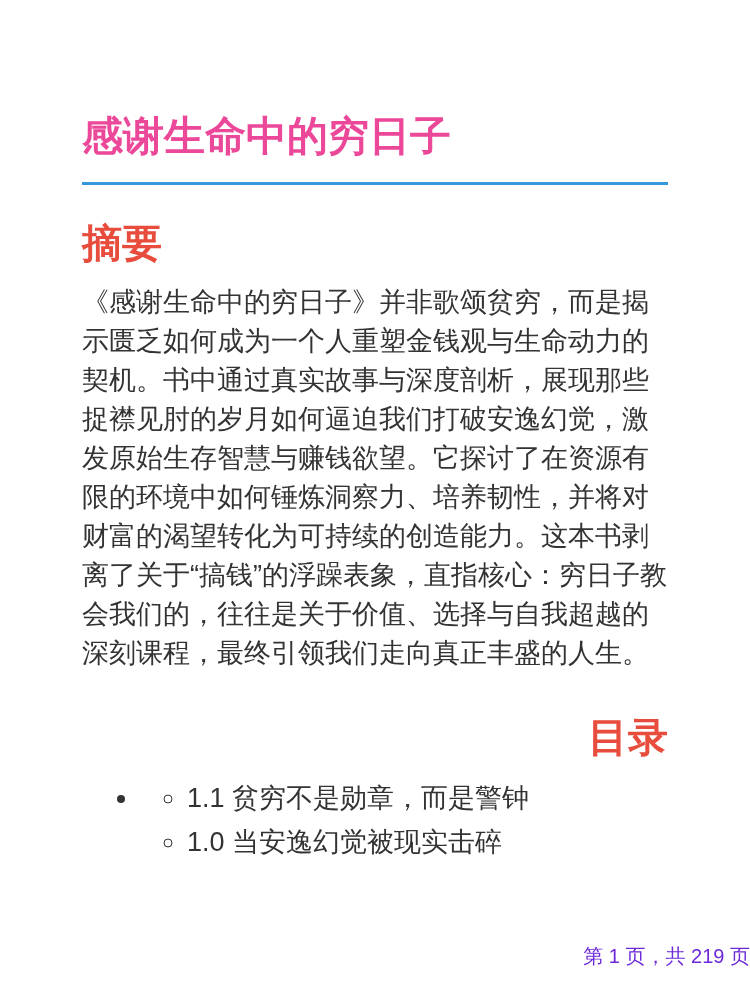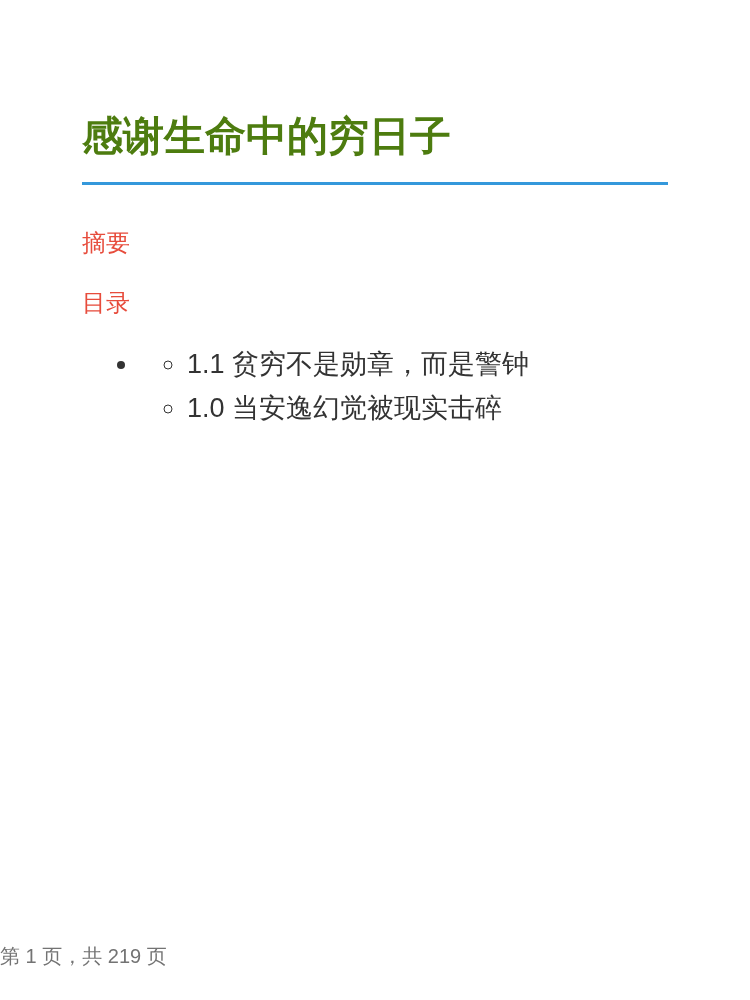--- a/index.html
+++ b/index.html
@@ -21,33 +21,34 @@
     box-sizing: border-box;
     background: #ffffff;
   }
   .doc-title {
     margin: 0;
     padding-top: 112px;
     padding-bottom: 22px;
     font-size: 41px;
     line-height: 48px;
     font-weight: 700;
-    color: #4d7c0f;
+    color: #ec4899;
     border-bottom: 3px solid #3498db;
     letter-spacing: 0;
   }
   .section-heading {
     margin: 38px 0 0 0;
-    font-size: 24px;
+    font-size: 40px;
     line-height: 40px;
-    font-weight: 400;
+    font-weight: 700;
     color: #e74c3c;
   }
   .section-heading.toc {
-    margin-top: 20px;
+    margin-top: 44px;
+    text-align: right;
   }
   .abstract-body {
     margin: 20px 0 0 0;
     font-size: 27px;
     line-height: 39px;
     color: #333333;
     text-align: left;
   }
   ul.toc-list {
     margin: 22px 0 0 0;
@@ -71,35 +72,36 @@
     margin-top: 5px;
   }
   li::marker {
     color: #333333;
   }
   .page-footer {
     position: absolute;
     left: 0;
     right: 0;
     top: 944px;
-    text-align: left;
+    text-align: right;
     font-size: 20px;
     line-height: 24px;
-    color: #737373;
+    color: #6d28d9;
   }
 </style>
 </head>
 <body>
 
 <div class="page">
 
   <h1 class="doc-title">感谢生命中的穷日子</h1>
 
   <h2 class="section-heading">摘要</h2>
 
+  <p class="abstract-body">《感谢生命中的穷日子》并非歌颂贫穷，而是揭示匮乏如何成为一个人重塑金钱观与生命动力的契机。书中通过真实故事与深度剖析，展现那些捉襟见肘的岁月如何逼迫我们打破安逸幻觉，激发原始生存智慧与赚钱欲望。它探讨了在资源有限的环境中如何锤炼洞察力、培养韧性，并将对财富的渴望转化为可持续的创造能力。这本书剥离了关于“搞钱”的浮躁表象，直指核心：穷日子教会我们的，往往是关于价值、选择与自我超越的深刻课程，最终引领我们走向真正丰盛的人生。</p>
 
   <h2 class="section-heading toc">目录</h2>
 
   <ul class="toc-list">
     <li>
       <ul class="toc-sublist">
         <li>1.1 贫穷不是勋章，而是警钟</li>
         <li>1.0 当安逸幻觉被现实击碎</li>
       </ul>
     </li>

